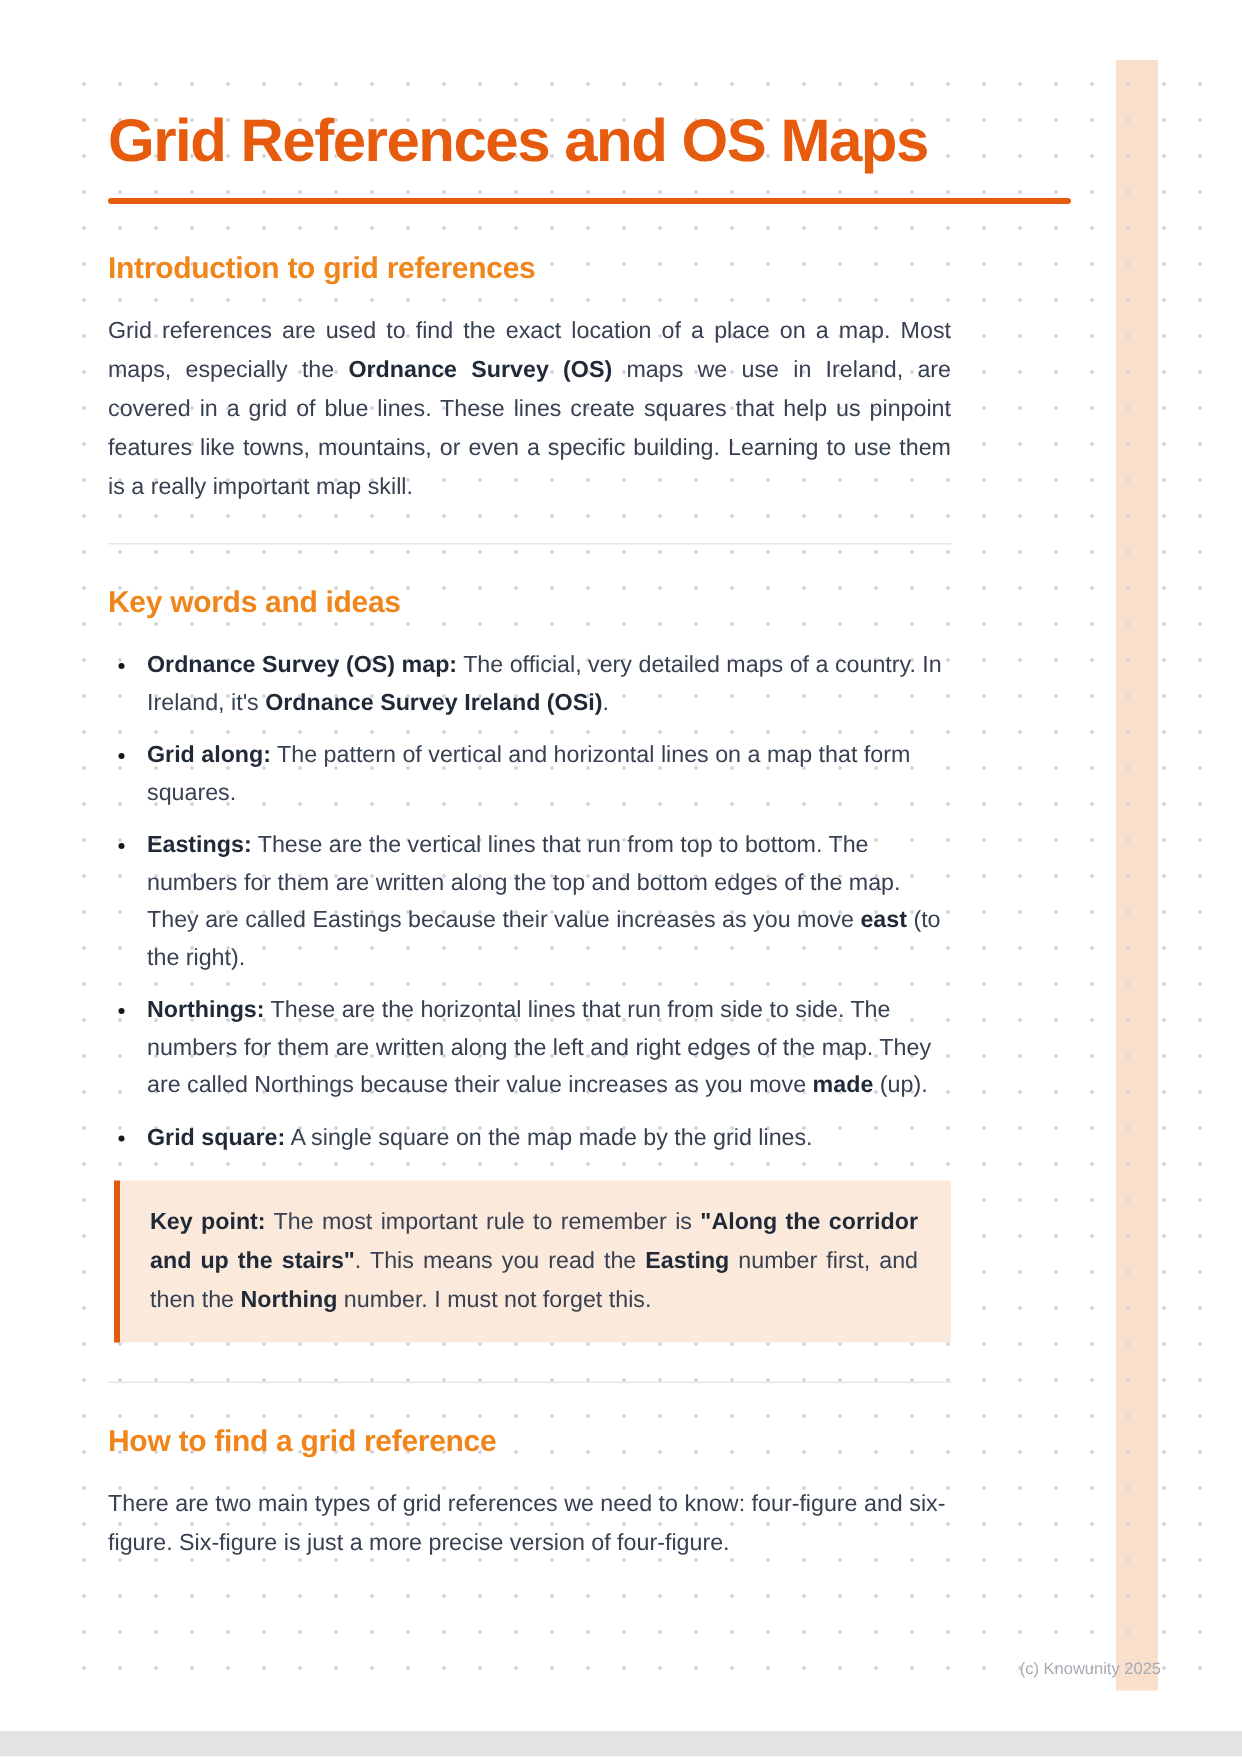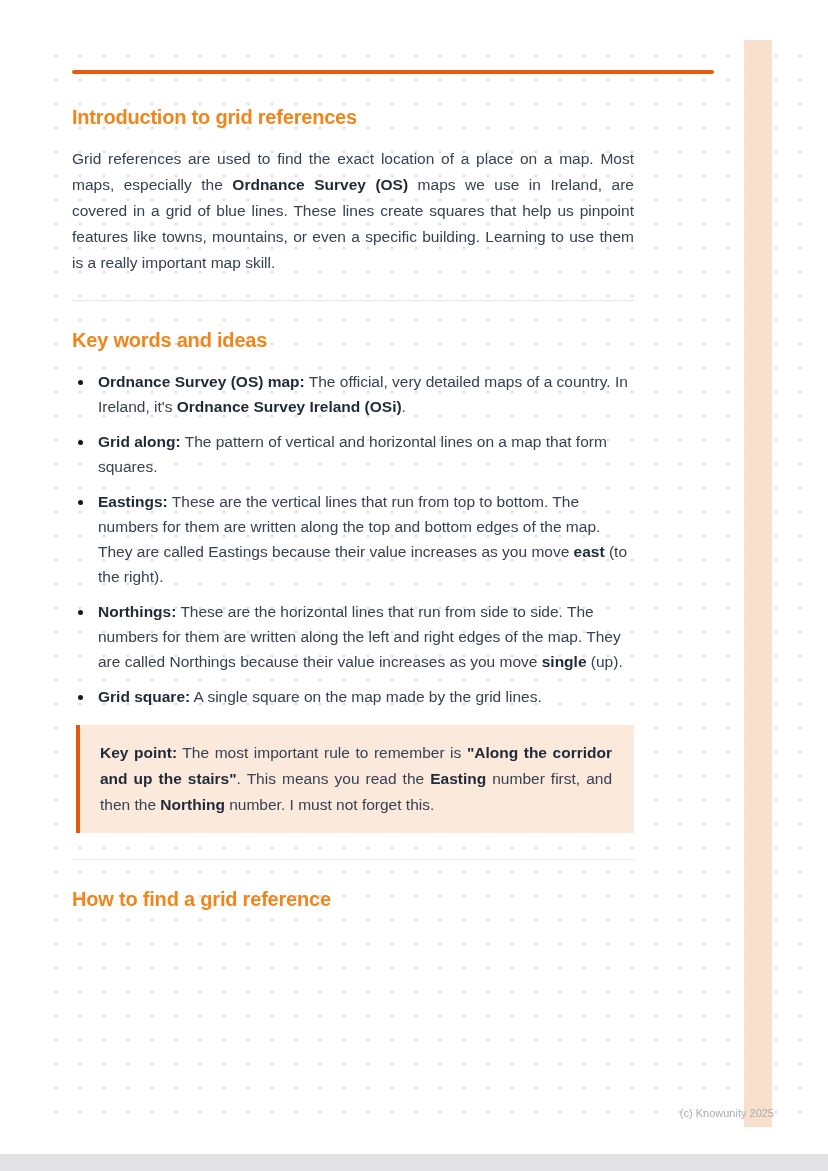--- a/index.html
+++ b/index.html
@@ -131,41 +131,43 @@
 </head>
 <body>
 
 <div class="page">
 
   <div class="accent-stripe"></div>
   <div class="dots-layer"></div>
 
   <div class="content">
 
+    <h1 class="doc-title">Grid References and OS Maps</h1>
     <div class="title-rule"></div>
 
     <h2 class="section-heading h2-intro">Introduction to grid references</h2>
     <p class="body-par"><span>Grid references are used to find the exact location of a place on a map. Most maps, especially the </span><b>Ordnance Survey (OS)</b><span> maps we use in Ireland, are covered in a grid of blue lines. These lines create squares that help us pinpoint features like towns, mountains, or even a specific building. Learning to use them is a really important map skill.</span></p>
 
     <div class="divider divider-1"></div>
 
     <h2 class="section-heading h2-mid">Key words and ideas</h2>
     <ul class="keyword-list">
       <li><b>Ordnance Survey (OS) map:</b><span> The official, very detailed maps of a country. In Ireland, it's </span><b>Ordnance Survey Ireland (OSi)</b><span>.</span></li>
       <li><b>Grid along:</b><span> The pattern of vertical and horizontal lines on a map that form squares.</span></li>
       <li><b>Eastings:</b><span> These are the vertical lines that run from top to bottom. The numbers for them are written along the top and bottom edges of the map. They are called Eastings because their value increases as you move </span><b>east</b><span> (to the right).</span></li>
-      <li><b>Northings:</b><span> These are the horizontal lines that run from side to side. The numbers for them are written along the left and right edges of the map. They are called Northings because their value increases as you move </span><b>single</b><span> (up).</span></li>
+      <li><b>Northings:</b><span> These are the horizontal lines that run from side to side. The numbers for them are written along the left and right edges of the map. They are called Northings because their value increases as you move </span><b>made</b><span> (up).</span></li>
       <li><b>Grid square:</b><span> A single square on the map made by the grid lines.</span></li>
     </ul>
 
     <div class="callout"><b>Key point:</b><span> The most important rule to remember is </span><b>"Along the corridor and up the stairs"</b><span>. This means you read the </span><b>Easting</b><span> number first, and then the </span><b>Northing</b><span> number. I must not forget this.</span></div>
 
     <div class="divider"></div>
 
     <h2 class="section-heading h2-mid">How to find a grid reference</h2>
+    <p class="body-par last"><span>There are two main types of grid references we need to know: four-figure and six-figure. Six-figure is just a more precise version of four-figure.</span></p>
 
   </div>
 
   <div class="footer-credit">(c) Knowunity 2025</div>
 
   <div class="bottom-bar"></div>
 
 </div>
 
 </body></html>

